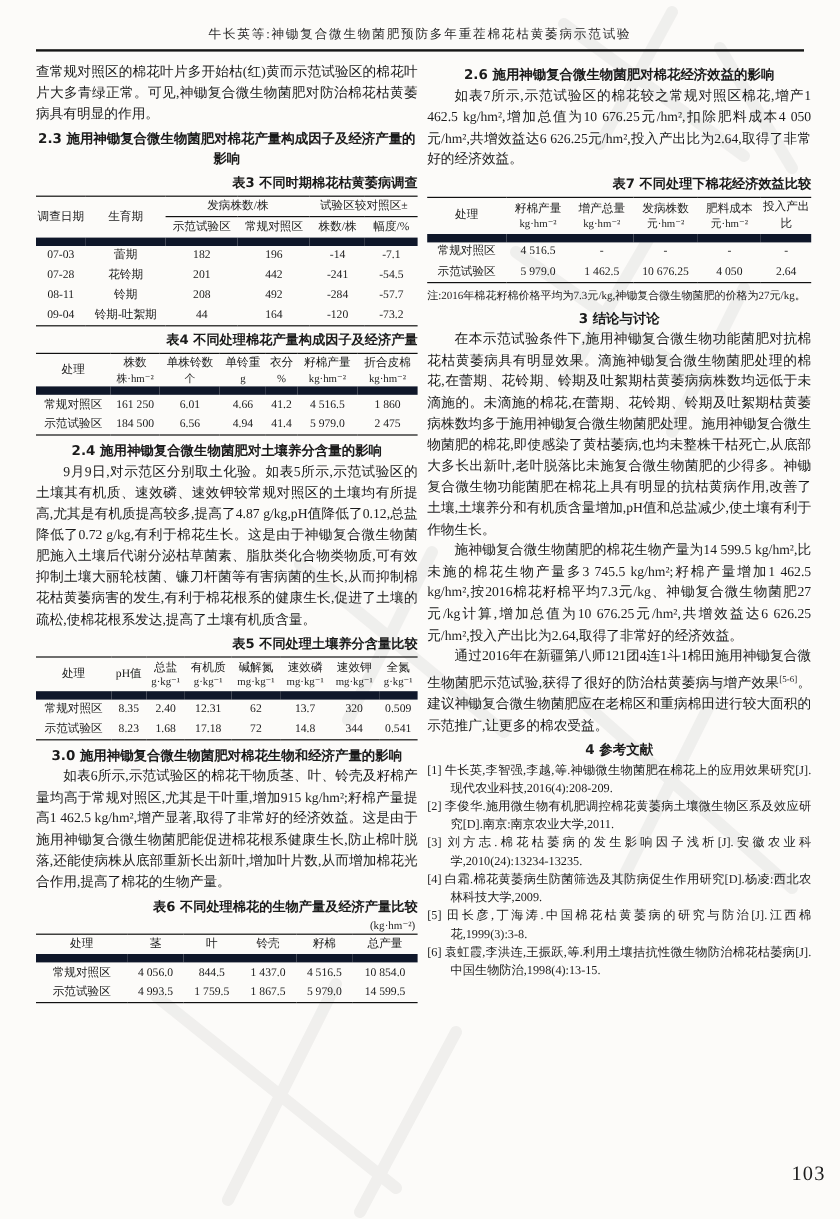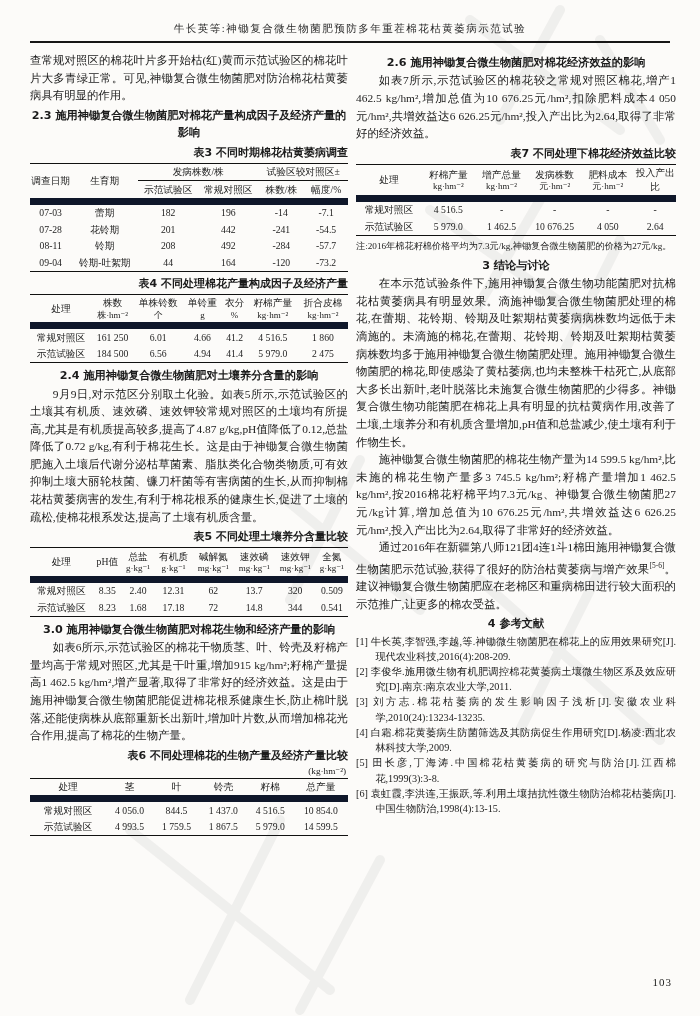--- a/index.html
+++ b/index.html
@@ -21,21 +21,21 @@
   table{width:100%;border-collapse:collapse;font-size:9.7px;line-height:13.5px;
         border-top:1.5px solid #111;border-bottom:1.5px solid #111;margin:0 0 4px;}
   thead{border-bottom:7px solid #0f172a;}
   th,td{font-weight:normal;text-align:center;padding:1.5px 1px;vertical-align:middle;}
   td:first-child,th:first-child{text-align:center;}
   .grp{border-bottom:0.8px solid #111;}
   .th-u{display:block;font-size:9px;line-height:11px;}
   .note{font-size:9.2px;line-height:13px;margin:2px 0 4px;padding-left:2.2em;text-indent:-2.2em;color:#222;}
   .refs{margin:0;padding:0;list-style:none;font-size:10.2px;line-height:15.2px;}
   .refs li{padding-left:1.9em;text-indent:-1.9em;text-align:justify;margin:0;}
-  .page-number{position:absolute;right:28px;bottom:28px;font-size:11px;letter-spacing:1px;}
+  .page-number{position:absolute;right:12px;bottom:28px;font-size:17px;letter-spacing:1px;}
   sup{font-size:7.5px;}
   .wm{position:absolute;pointer-events:none;opacity:0.10;}
 </style>
 </head>
 <body>
 
 <div class="page">
 
   <svg class="wm" width="700" height="1016" viewBox="0 0 700 1016">
     <g stroke="#8a8a8a" stroke-width="10" fill="none" stroke-linecap="round">

